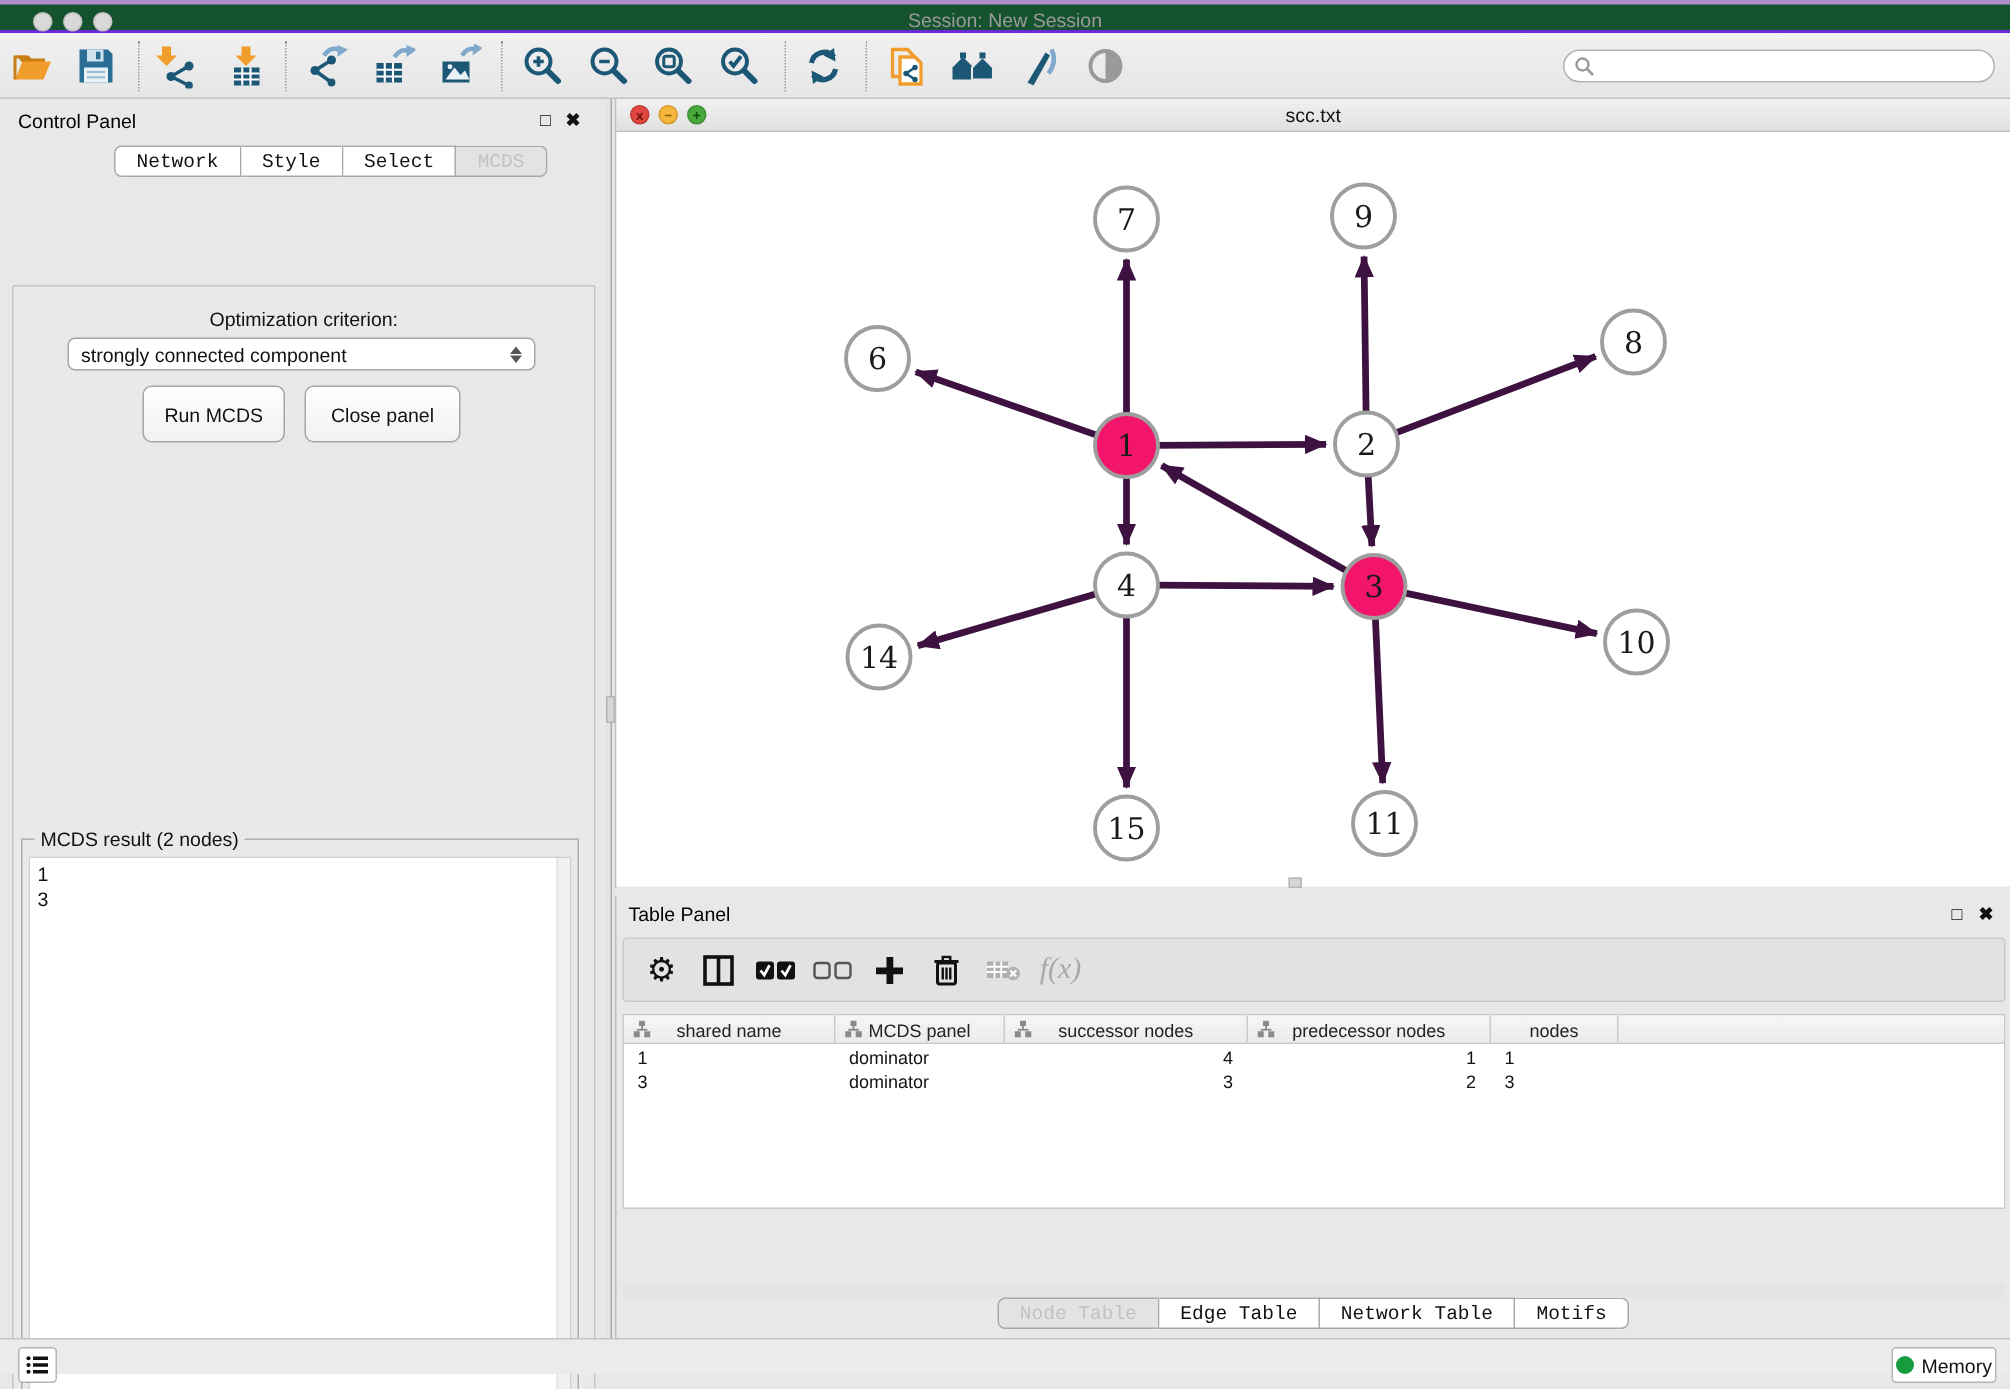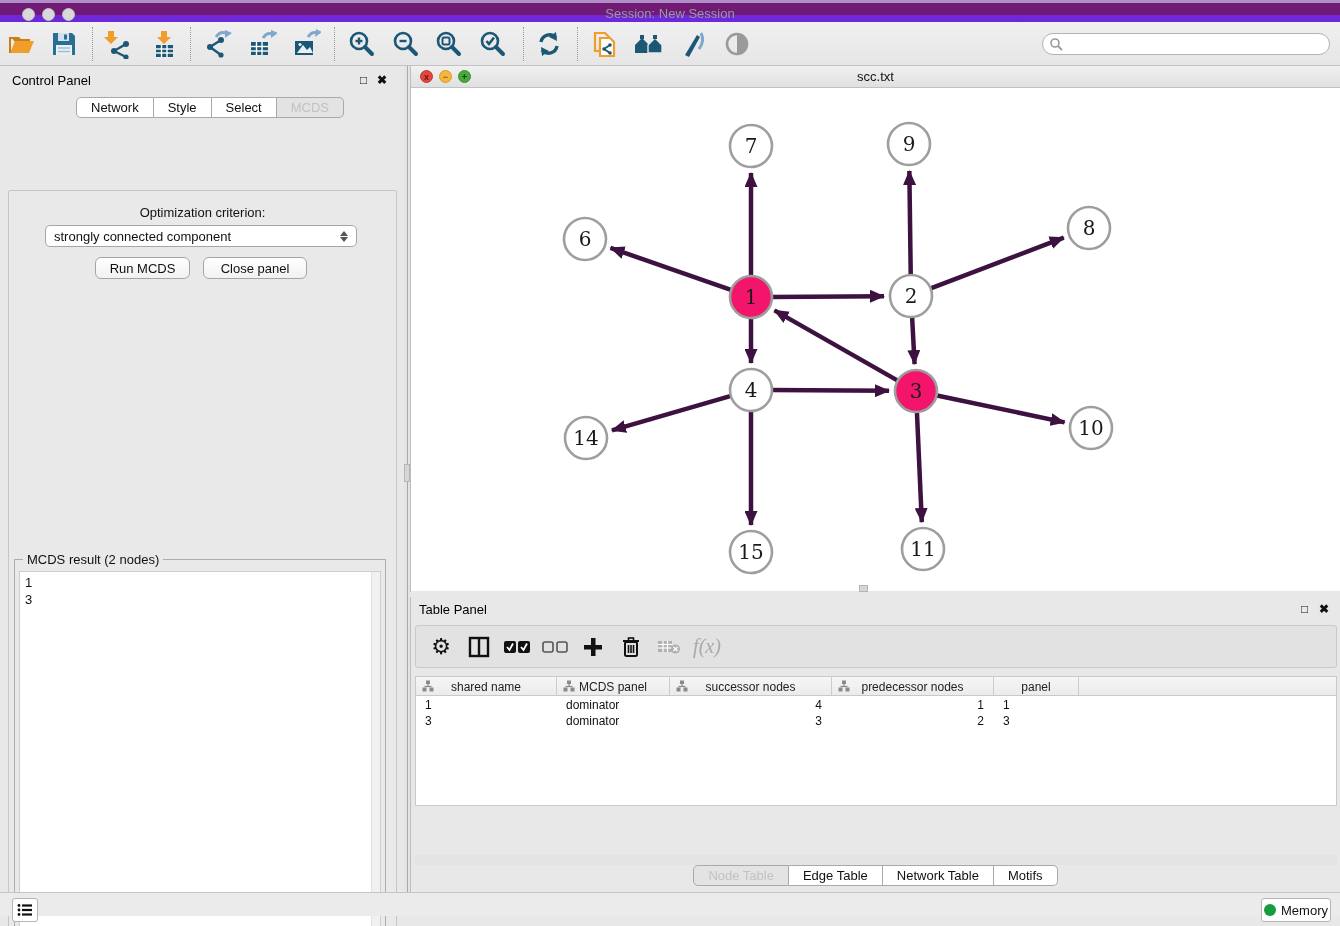--- a/index.html
+++ b/index.html
@@ -2,21 +2,21 @@
 <html><head>
 <meta charset="utf-8">
 <style>
   * { margin:0; padding:0; box-sizing:border-box; }
   html,body { width:1340px; height:926px; overflow:hidden; }
   body { font-family:"Liberation Sans", sans-serif; background:#e8e8e8; position:relative; }
   #app { position:absolute; inset:0; width:1340px; height:926px; background:#e8e8e8; }
 
   
   .titlebar { position:absolute; left:0; top:0; width:1340px; height:22px;
-    background:#701a75; border-top:3px solid #b08fc9; border-bottom:7px solid #6d28d9; }
+    background:#14532d; border-top:3px solid #b08fc9; border-bottom:2px solid #6d28d9; }
   .traffic-inactive { position:absolute; top:5px; width:13px; height:13px; border-radius:50%;
     background:#d9d9d9; border:1px solid #c2c2c2; }
   .app-title { position:absolute; left:0; right:0; top:3px; text-align:center;
     font-size:13px; color:#9b9b9b; }
 
   
   .toolbar { position:absolute; left:0; top:22px; width:1340px; height:44px;
     background:linear-gradient(#f0f0f0,#e6e6e6); border-bottom:1px solid #c2c2c2; }
   .tbtn { position:absolute; top:6px; width:34px; height:32px; display:flex;
     align-items:center; justify-content:center; cursor:default; }
@@ -26,35 +26,35 @@
   .searchbox svg { margin-left:6px; }
   .searchbox input { border:none; outline:none; flex:1; height:18px; font-size:12px;
     background:transparent; font-family:"Liberation Sans",sans-serif; }
 
   
   .cpanel { position:absolute; left:0; top:66px; width:404px; height:826px; background:#e8e8e8; }
   .panel-title { position:absolute; font-size:13px; color:#000000; }
   .float-glyph, .close-glyph { position:absolute; font-size:12px; color:#111; font-weight:bold; }
   .tabrow { position:absolute; display:flex; }
   .tab { height:21px; font-size:13px; color:#111; background:#fff; border:1px solid #a9a9a9;
-    border-left:none; display:flex; align-items:center; justify-content:center; padding:0 14px; }
+    border-left:none; display:flex; align-items:center; justify-content:center; padding:0 14px;font-family:Liberation Mono, monospace; }
   .tab:first-child { border-left:1px solid #a9a9a9; border-radius:5px 0 0 5px; }
   .tab:last-child { border-radius:0 5px 5px 0; }
   .tab.selected { background:#e3e3e3; color:#c2c2c2; }
   .cp-content { position:absolute; left:8px; top:124px; width:389px; height:757px;
     background:#e9e9e9; border:1px solid #c6c6c6; border-radius:2px; }
   .opt-label { position:absolute; left:0; right:0; top:14px; text-align:center; font-size:13px; color:#111; }
   .combo { position:absolute; left:36px; top:34px; width:312px; height:22px; background:#fff;
     border:1px solid #a6a6a6; border-radius:5px; display:flex; align-items:center; }
   .combo .val { flex:1; font-size:13px; color:#111; padding-left:8px; }
   .stepper { width:16px; display:flex; flex-direction:column; align-items:center; gap:1px; margin-right:4px; }
   .stepper i { width:0; height:0; border-left:4px solid transparent; border-right:4px solid transparent; }
   .stepper .up { border-bottom:5px solid #555; }
   .stepper .dn { border-top:5px solid #555; }
-  .cp-btn { position:absolute; top:66px; height:22px; background:linear-gradient(#ffffff,#f1f1f1);
+  .cp-btn { position:absolute; top:66px; height:38px; background:linear-gradient(#ffffff,#f1f1f1);
     border:1px solid #a6a6a6; border-radius:6px; font-size:13px; color:#111;
     display:flex; align-items:center; justify-content:center; }
   .groupbox { position:absolute; left:5px; top:368px; width:372px; height:384px;
     border:1px solid #adadad; }
   .groupbox-label { position:absolute; top:-8px; left:8px; background:#e9e9e9; padding:0 4px;
     font-size:13px; color:#111; }
   .result-area { position:absolute; left:4px; top:11px; right:4px; bottom:4px; background:#fff;
     border:1px solid #cfcfcf; font-size:13px; color:#111; padding:2px 5px; line-height:17px; }
   .result-scroll { position:absolute; right:0; top:0; bottom:0; width:9px; background:#f1f1f1;
     border-left:1px solid #e0e0e0; }
@@ -468,21 +468,21 @@
             <svg class="colicon" width="12" height="12" viewBox="0 0 12 12">
               <rect x="4" y="0.5" width="4" height="3.5" fill="#8a8a8a"></rect>
               <line x1="6" y1="4" x2="6" y2="6.5" stroke="#8a8a8a" stroke-width="1.2"></line>
               <line x1="2.5" y1="6.5" x2="9.5" y2="6.5" stroke="#8a8a8a" stroke-width="1.2"></line>
               <rect x="0.5" y="7.5" width="4" height="4" fill="#8a8a8a"></rect>
               <rect x="7.5" y="7.5" width="4" height="4" fill="#8a8a8a"></rect>
             </svg>
             <span>predecessor nodes</span>
           </div>
           <div class="th" style="width: 85px;">
-            <span>panel</span>
+            <span>nodes</span>
           </div>
         </div>
       <div id="table-body">
           <div class="trow" style="top: 20px;">
             <div class="td l" style="width: 141px;">1</div>
             <div class="td l" style="width: 113px;">dominator</div>
             <div class="td r" style="width: 162px;">4</div>
             <div class="td r" style="width: 162px;">1</div>
             <div class="td l" style="width: 85px;">1</div>
           </div>

